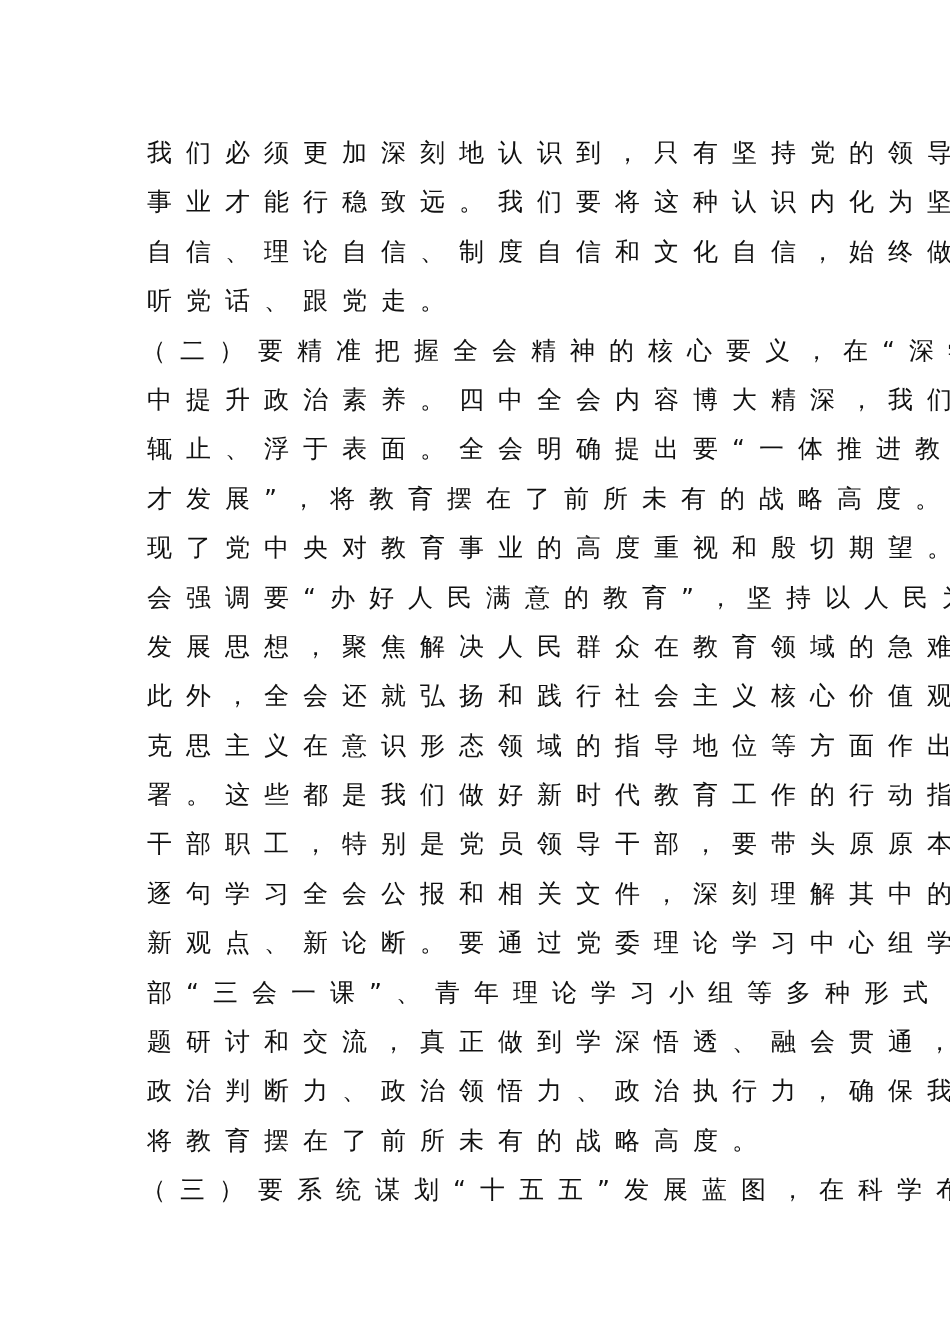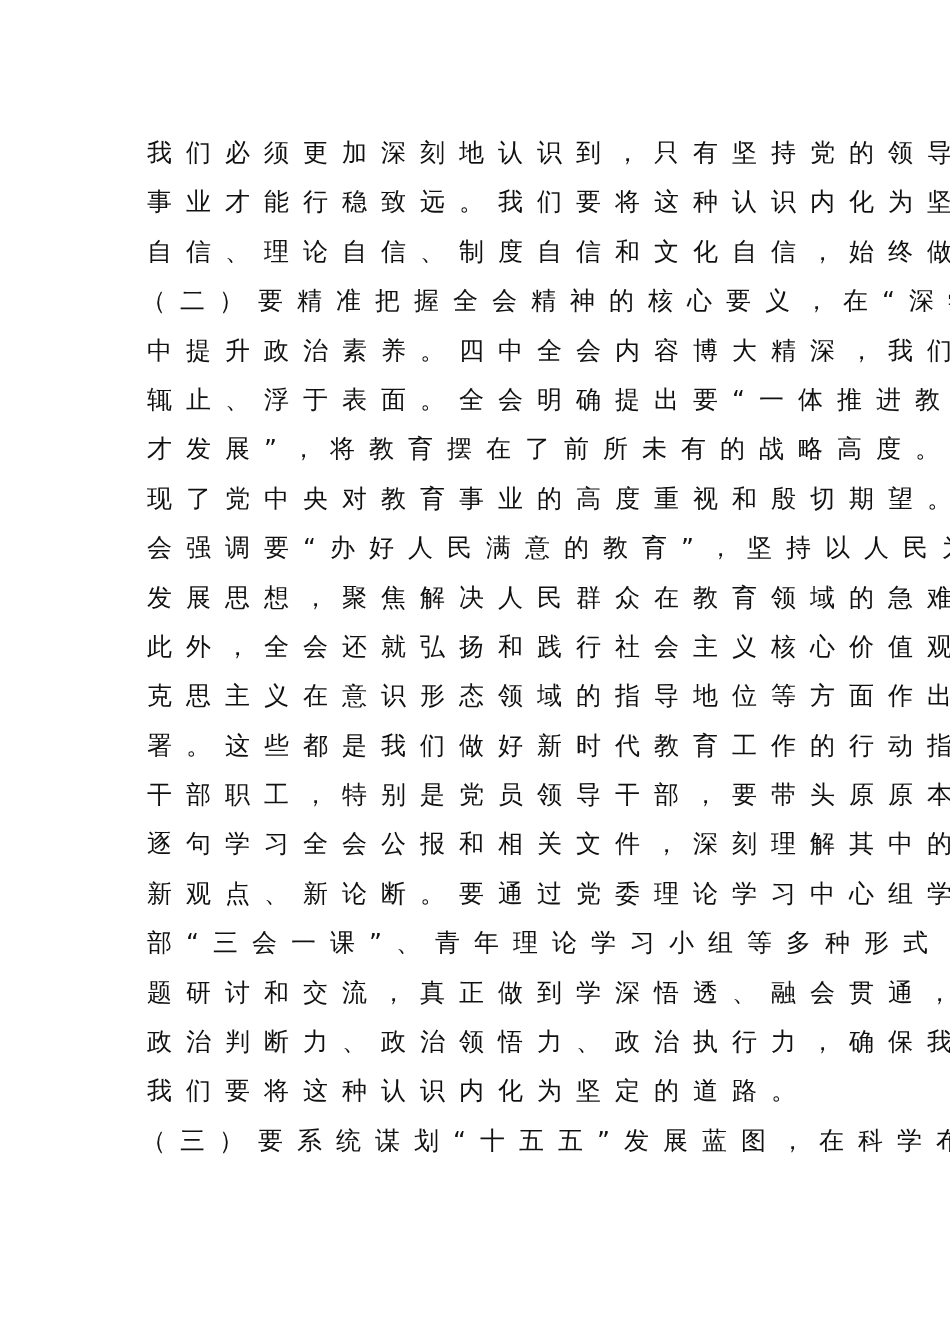--- a/index.html
+++ b/index.html
@@ -18,32 +18,33 @@
     .line.heading { margin-left: -6px; }
   </style>
 </head>
 <body>
 
 <div class="page">
   <div class="lines">
     <div class="line">我们必须更加深刻地认识到，只有坚持党的领导，我们的</div>
     <div class="line">事业才能行稳致远。我们要将这种认识内化为坚定的道路</div>
     <div class="line">自信、理论自信、制度自信和文化自信，始终做到感党恩</div>
+    <div class="line">听党话、跟党走。</div>
     <div class="line heading">（二）要精准把握全会精神的核心要义，在“深学细悟”</div>
     <div class="line">中提升政治素养。四中全会内容博大精深，我们不能浅尝</div>
     <div class="line">辄止、浮于表面。全会明确提出要“一体推进教育科技人</div>
     <div class="line">才发展”，将教育摆在了前所未有的战略高度。这充分体</div>
     <div class="line">现了党中央对教育事业的高度重视和殷切期望。同时，全</div>
     <div class="line">会强调要“办好人民满意的教育”，坚持以人民为中心的</div>
     <div class="line">发展思想，聚焦解决人民群众在教育领域的急难愁盼问题</div>
     <div class="line">此外，全会还就弘扬和践行社会主义核心价值观、坚持马</div>
     <div class="line">克思主义在意识形态领域的指导地位等方面作出了重要部</div>
     <div class="line">署。这些都是我们做好新时代教育工作的行动指南。全局</div>
     <div class="line">干部职工，特别是党员领导干部，要带头原原本本、逐字</div>
     <div class="line">逐句学习全会公报和相关文件，深刻理解其中的新思想、</div>
     <div class="line">新观点、新论断。要通过党委理论学习中心组学习、党支</div>
     <div class="line">部“三会一课”、青年理论学习小组等多种形式，开展专</div>
     <div class="line">题研讨和交流，真正做到学深悟透、融会贯通，不断提高</div>
     <div class="line">政治判断力、政治领悟力、政治执行力，确保我们的教育</div>
-    <div class="line">我们要将这种认识内化为坚定的道路。</div>
+    <div class="line">将教育摆在了前所未有的战略高度。</div>
     <div class="line heading">（三）要系统谋划“十五五”发展蓝图，在科学布局中彰</div>
   </div>
 </div>
 
 </body></html>

